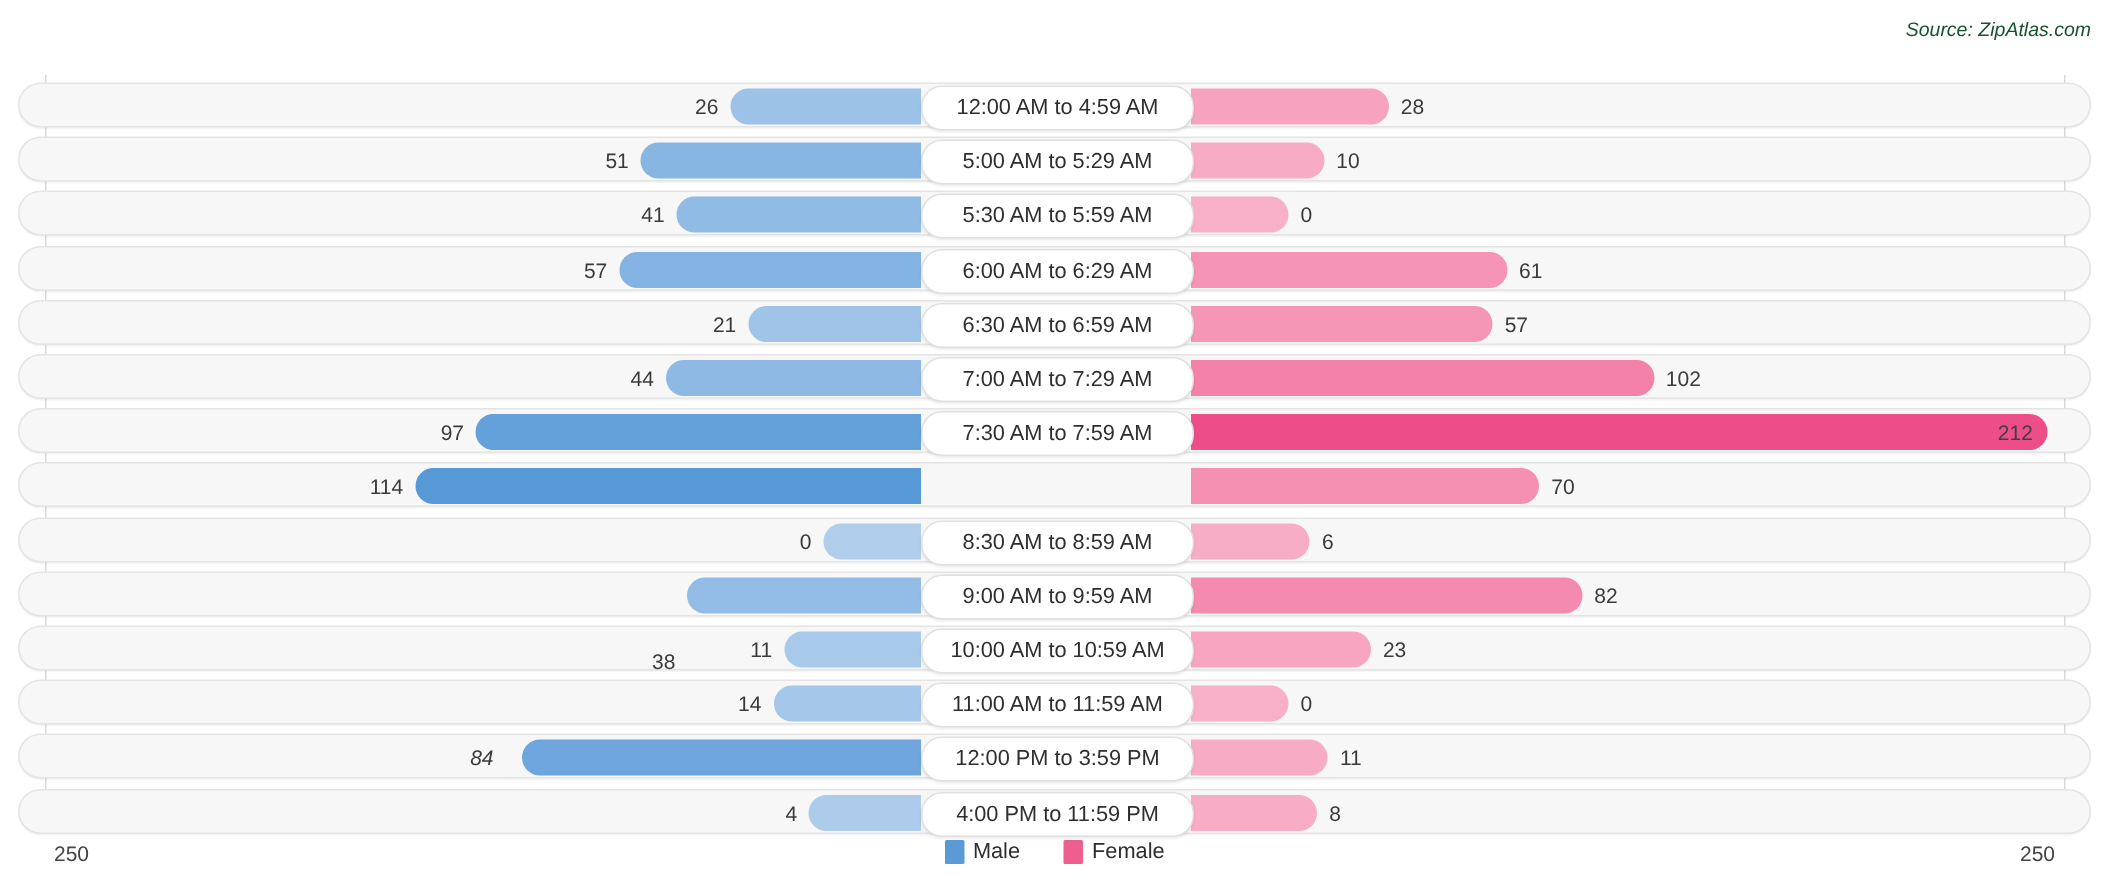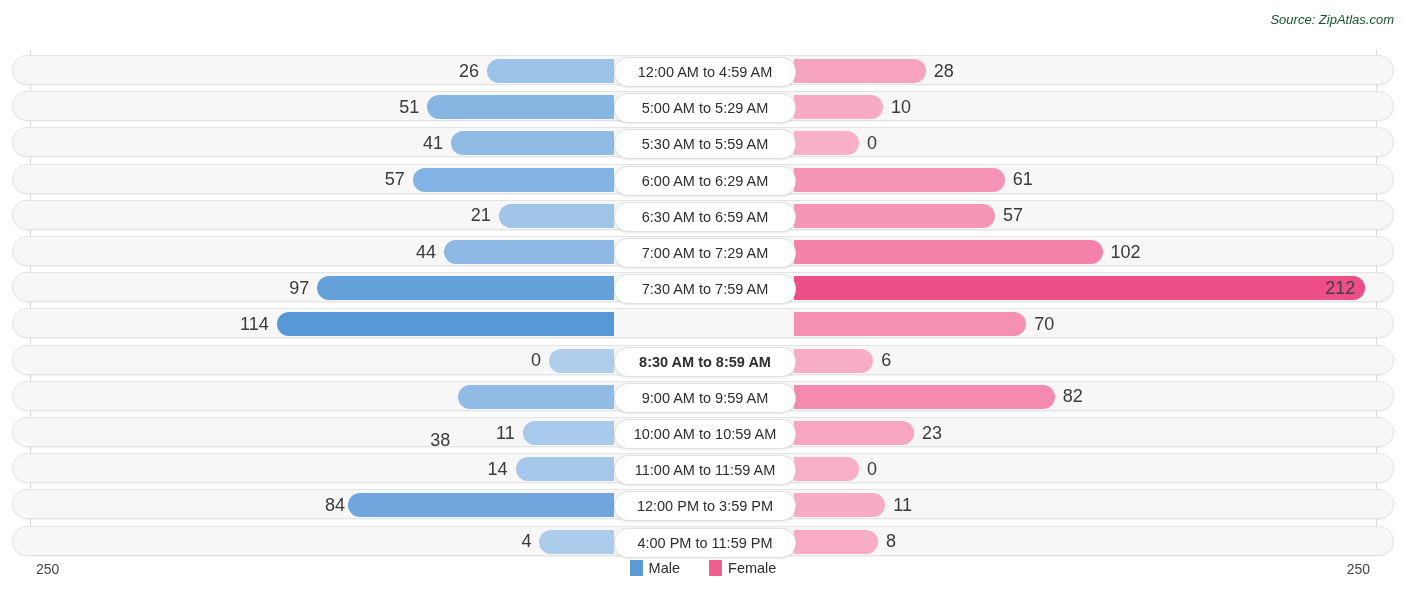--- a/index.html
+++ b/index.html
@@ -64,21 +64,21 @@
     font-size:14.5px;color:#2e2e2e;
     white-space:nowrap;
     box-shadow:0 1px 2px rgba(0,0,0,.09);
     z-index:4;
   }
 
   
   .val{
     position:absolute;top:0;height:30px;
     display:flex;align-items:center;
-    font-size:18px;color:#3a3a3a;
+    font-size:14px;color:#3a3a3a;
     white-space:nowrap;
     z-index:3;
   }
   .val-male{justify-content:flex-end;}
   .val-female{justify-content:flex-start;}
   .val.inside{color:#404040;}
 
   
   .axis-max{
     position:absolute;top:561px;
@@ -158,21 +158,21 @@
       </div>
       <div class="row" style="top: 258.4px;">
         <div class="bar bar-male" style="left: 263.768px; width: 337.232px; background: rgb(87, 152, 215);"></div>
         <div class="bar bar-female" style="left: 781px; width: 232.16px; background: rgb(245, 144, 179);"></div>
         <div class="val val-male" style="left: 209.768px; width: 46px;">114</div>
         <div class="val val-female" style="left: 1021.16px; width: 46px;">70</div>
       </div>
       <div class="row" style="top: 294.6px;">
         <div class="bar bar-male" style="left: 536px; width: 65px; background: rgb(176, 206, 236);"></div>
         <div class="bar bar-female" style="left: 781px; width: 79.328px; background: rgb(248, 173, 198);"></div>
-        <div class="cat-pill" style="left: 601px; width: 180px; font-weight: bold;">8:30 AM to 8:59 AM</div>
+        <div class="cat-pill" style="left: 601px; width: 180px;">8:30 AM to 8:59 AM</div>
         <div class="val val-male" style="left: 482px; width: 46px;">0</div>
         <div class="val val-female" style="left: 868.328px; width: 46px;">6</div>
       </div>
       <div class="row" style="top: 330.8px;">
         <div class="bar bar-male" style="left: 445.256px; width: 155.744px; background: rgb(146, 188, 229);"></div>
         <div class="bar bar-female" style="left: 781px; width: 260.816px; background: rgb(244, 138, 175);"></div>
         <div class="cat-pill" style="left: 601px; width: 180px;">9:00 AM to 9:59 AM</div>
         <div class="val val-male" style="left: 391.256px; width: 46px; margin-top: 44px;">38</div>
         <div class="val val-female" style="left: 1049.82px; width: 46px;">82</div>
       </div>
@@ -187,21 +187,21 @@
         <div class="bar bar-male" style="left: 502.568px; width: 98.432px; background: rgb(165, 199, 233);"></div>
         <div class="bar bar-female" style="left: 781px; width: 65px; background: rgb(248, 176, 200);"></div>
         <div class="cat-pill" style="left: 601px; width: 180px;">11:00 AM to 11:59 AM</div>
         <div class="val val-male" style="left: 448.568px; width: 46px;">14</div>
         <div class="val val-female" style="left: 854px; width: 46px;">0</div>
       </div>
       <div class="row" style="top: 439.4px;">
         <div class="bar bar-male" style="left: 335.408px; width: 265.592px; background: rgb(110, 166, 221);"></div>
         <div class="bar bar-female" style="left: 781px; width: 91.268px; background: rgb(247, 171, 197);"></div>
         <div class="cat-pill" style="left: 601px; width: 180px;">12:00 PM to 3:59 PM</div>
-        <div class="val val-male" style="left: 286px; width: 46px;">84</div>
+        <div class="val val-male" style="left: 270px; width: 46px; font-style: italic;">84</div>
         <div class="val val-female" style="left: 880.268px; width: 46px;">11</div>
       </div>
       <div class="row" style="top: 475.6px;">
         <div class="bar bar-male" style="left: 526.448px; width: 74.552px; background: rgb(173, 204, 235);"></div>
         <div class="bar bar-female" style="left: 781px; width: 84.104px; background: rgb(248, 172, 198);"></div>
         <div class="cat-pill" style="left: 601px; width: 180px;">4:00 PM to 11:59 PM</div>
         <div class="val val-male" style="left: 472.448px; width: 46px;">4</div>
         <div class="val val-female" style="left: 873.104px; width: 46px;">8</div>
       </div>
     </div>

